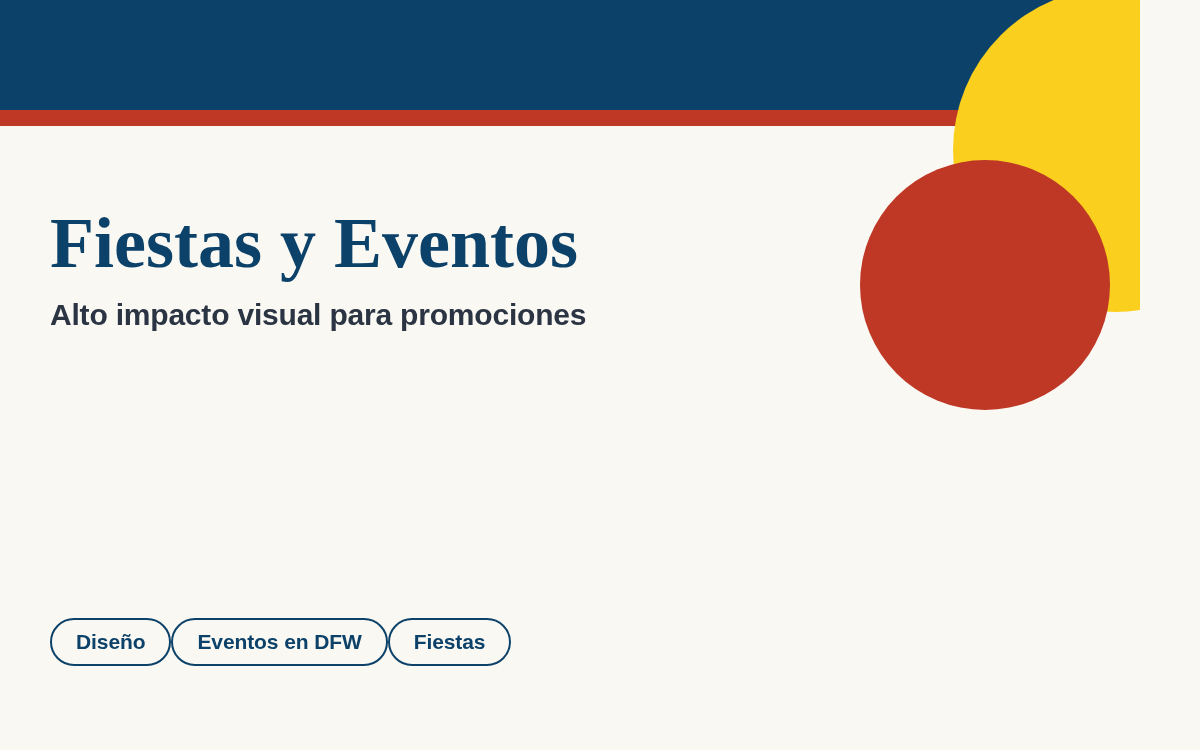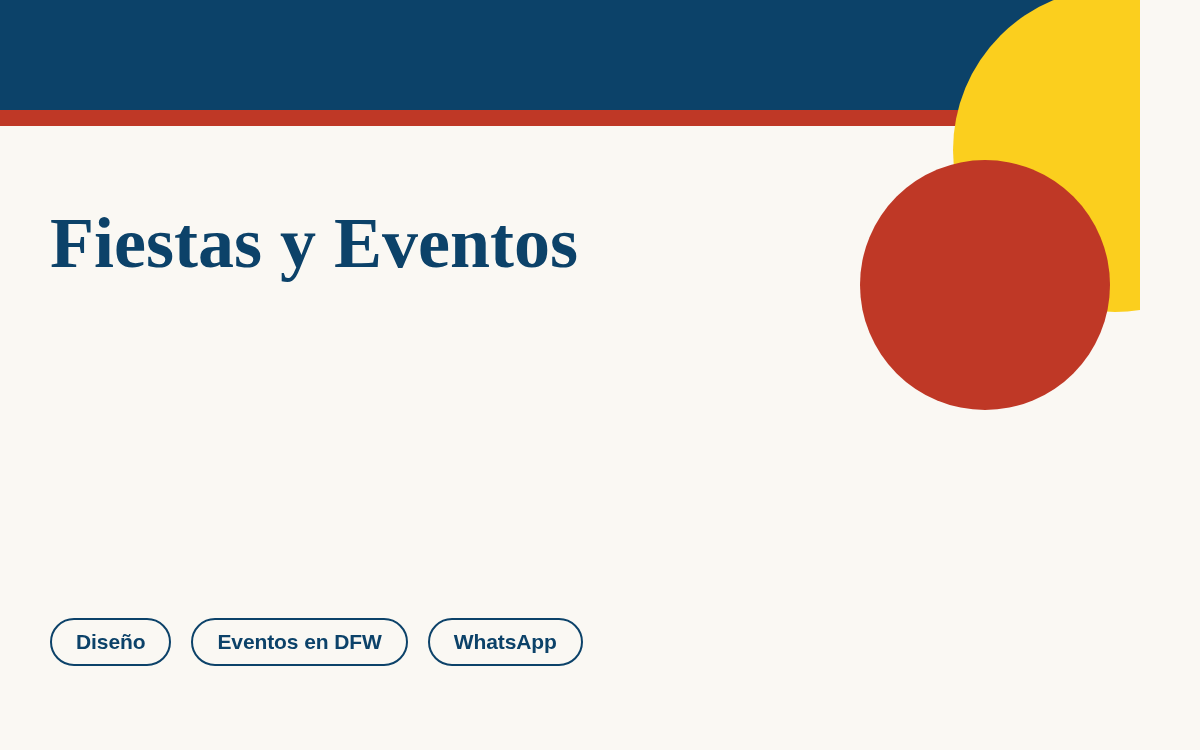--- a/index.html
+++ b/index.html
@@ -120,21 +120,20 @@
   }
 
   
   .pill-row {
     position: absolute;
     left: 50px;
     top: 492px;
     display: flex;
     flex-direction: row;
     align-items: center;
-    gap: 20px;
   }
   .pill {
     display: inline-flex;
     align-items: center;
     justify-content: center;
     height: 48px;
     padding: 0 24px;
     box-sizing: border-box;
     border: 2px solid #0c4269;
     border-radius: 999px;
@@ -152,25 +151,26 @@
 <body>
 
 <div class="banner">
 
   <div class="header-bar"></div>
   <div class="header-title">Solo Tarjetas DFW</div>
   <div class="accent-stripe"></div>
 
   <div class="content">
     <h1 class="headline">Fiestas y Eventos</h1>
+    <p class="subhead">Alto impacto visual para promociones</p>
 
     <div class="pill-row">
       <button class="pill">Diseño</button>
       <button class="pill">Eventos en DFW</button>
-      <button class="pill">WhatsApp</button>
+      <button class="pill">Fiestas</button>
     </div>
   </div>
 
   <div class="shape-layer">
     <div class="circle circle-yellow"></div>
     <div class="circle circle-red"></div>
   </div>
 
 </div>
 

